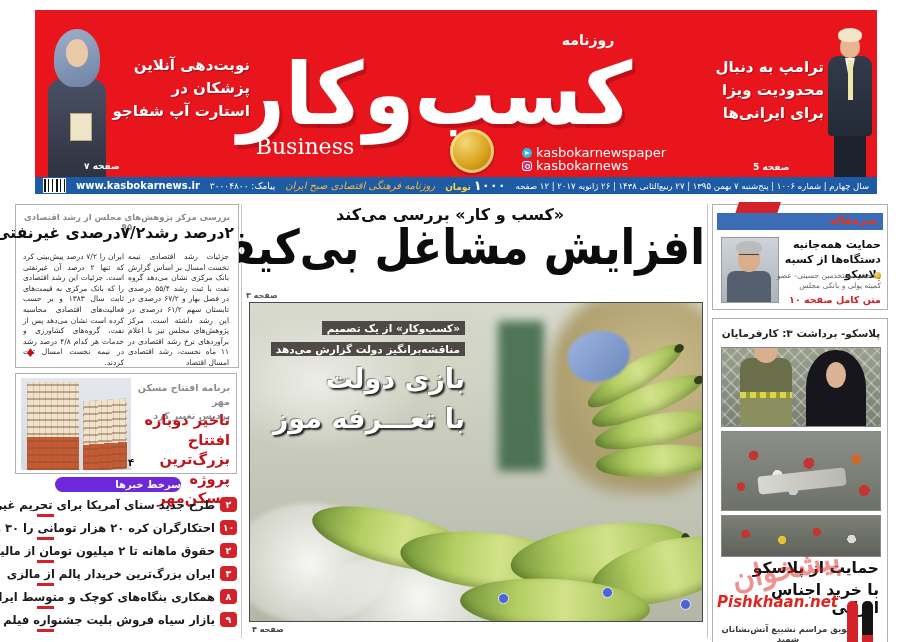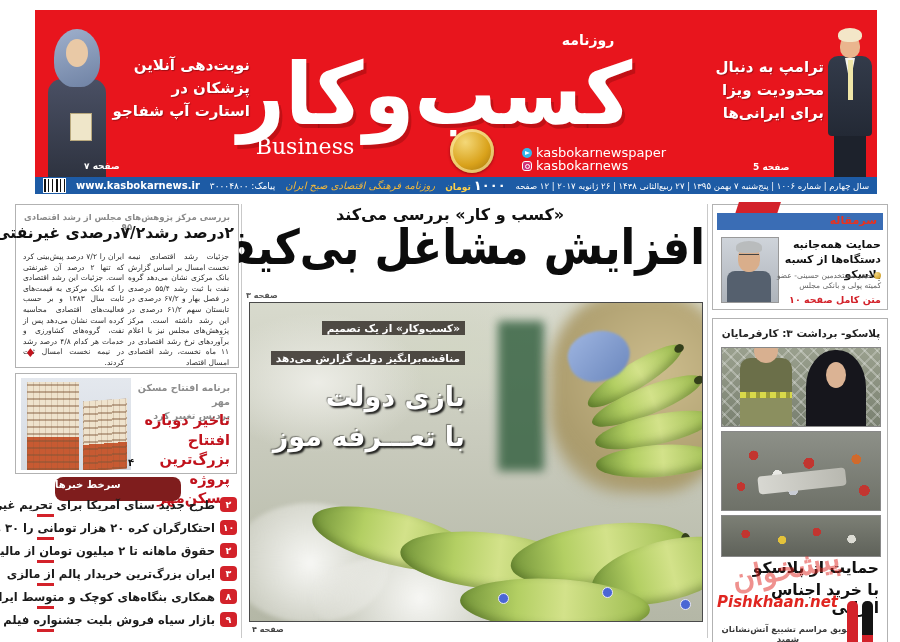--- a/index.html
+++ b/index.html
@@ -71,21 +71,21 @@
     radial-gradient(120px 90px at 45% 15%,rgba(210,214,196,.9),transparent 70%),
     linear-gradient(180deg,#d8dacd,#c8cabc 45%,#b4b7a6);}
   .ph-shelf{position:absolute;left:248px;top:18px;width:46px;height:150px;background:#2f5d3c;filter:blur(5px);opacity:.8;}
   .ph-worker{position:absolute;left:300px;top:-10px;width:180px;height:200px;border-radius:40%;background:radial-gradient(circle at 60% 40%,#cdbd8d,#a99a6b 70%,transparent 100%);filter:blur(7px);}
   .ph-glove{position:absolute;left:318px;top:28px;width:62px;height:50px;border-radius:45% 55% 50% 50%;background:linear-gradient(150deg,#9db4e0,#6c88be);transform:rotate(-18deg);filter:blur(1.2px);}
   .ban{position:absolute;border-radius:50%;background:linear-gradient(90deg,#74953a,#b3cf63 30%,#d3e28a 55%,#9bbb4d);box-shadow:inset 0 -4px 8px rgba(40,60,10,.35);}
   .ban.tip::after{content:"";position:absolute;right:-2px;top:35%;width:10px;height:30%;border-radius:50%;background:#333f1a;}
   .plastic{position:absolute;border-radius:50%;background:radial-gradient(circle,rgba(250,250,248,.95),rgba(235,235,230,.4) 70%,transparent);filter:blur(2px);}
   .sticker{position:absolute;width:9px;height:9px;border-radius:50%;background:#4a66d4;border:1px solid #e8e8f8;}
   #lead-overlay{position:absolute;left:10px;top:14px;width:205px;text-align:right;direction:rtl;}
-  .ov-small{display:inline-block;background:rgba(48,42,36,.82);color:#fff;font-size:10.5px;font-weight:bold;padding:1px 5px;margin-bottom:12px;}
+  .ov-small{display:inline-block;background:rgba(48,42,36,.82);color:#fff;font-size:10.5px;font-weight:bold;padding:1px 5px;margin-bottom:3px;}
   .ov-big{color:#fff;font-size:27px;font-weight:bold;line-height:40px;text-shadow:2px 2px 2px rgba(0,0,0,.85),-1px -1px 1px rgba(0,0,0,.4);}
 
   
   .card{background:#fff;border:1px solid #b2b2b2;box-sizing:border-box;}
   #econ-card{left:15px;top:204px;width:224px;height:164px;}
   #econ-kicker{position:absolute;right:8px;top:7px;width:206px;text-align:center;font-size:8.5px;color:#8a8a8a;font-weight:bold;}
   #econ-headline{position:absolute;right:4px;top:19px;width:212px;text-align:center;font-size:15.5px;font-weight:bold;color:#121212;white-space:nowrap;}
   .econ-col{position:absolute;top:47px;width:101px;font-size:7.5px;line-height:10.6px;color:#2c2c2c;text-align:justify;}
   #econ-col-r{right:9px;}
   #econ-col-l{left:7px;}
@@ -96,21 +96,21 @@
   .tower{position:absolute;background:
     repeating-linear-gradient(0deg,rgba(125,85,55,.45) 0 2px,transparent 2px 7px),
     repeating-linear-gradient(90deg,rgba(125,85,55,.2) 0 1px,transparent 1px 6px),
     linear-gradient(180deg,#efe3cd 0 62%,#c75a32 62%);}
   .tower.t1{left:6px;top:4px;width:52px;height:88px;}
   .tower.t2{left:62px;top:22px;width:44px;height:70px;transform:skewY(-4deg);}
   #maskan-kicker{position:absolute;right:6px;top:7px;width:100px;font-size:9.5px;color:#8c8c8c;font-weight:bold;line-height:14px;text-align:right;}
   #maskan-headline{position:absolute;right:6px;top:37px;width:102px;font-size:14.5px;font-weight:bold;color:#c1121c;line-height:19.5px;text-align:right;}
   #maskan-pageref{position:absolute;left:112px;bottom:5px;font-size:10px;font-weight:bold;color:#111;}
 
-  #strip-pill{left:55px;top:477px;width:126px;height:24px;background:#7f1d1d;border-radius:8px;color:#fff;font-size:10px;font-weight:bold;text-align:left;line-height:15px;}
+  #strip-pill{left:55px;top:477px;width:126px;height:15px;background:#6d28d9;border-radius:8px;color:#fff;font-size:10px;font-weight:bold;text-align:right;line-height:15px;}
   .strip-item{position:absolute;left:15px;width:222px;height:23px;}
   .strip-num{position:absolute;right:0;top:1px;width:17px;height:15px;background:#d3222a;border-radius:4px;color:#fff;font-size:9.5px;font-weight:bold;text-align:center;line-height:15px;}
   .strip-text{position:absolute;right:22px;top:2px;width:200px;text-align:right;font-size:11.5px;font-weight:bold;color:#1a1a1a;white-space:nowrap;}
   .strip-dash{position:absolute;left:22px;top:18px;width:17px;height:3px;background:#d3222a;}
 
   
   #ed-card{left:712px;top:204px;width:176px;height:106px;}
   #ed-tab{position:absolute;left:24px;top:-3px;width:42px;height:12px;background:#d3222a;transform:skewX(-18deg);}
   #ed-bar{position:absolute;left:4px;top:8px;right:4px;height:17px;background:#3a6db5;}
   #ed-title-label{position:absolute;right:10px;top:9px;font-size:11px;font-weight:bold;color:#e8321f;}

